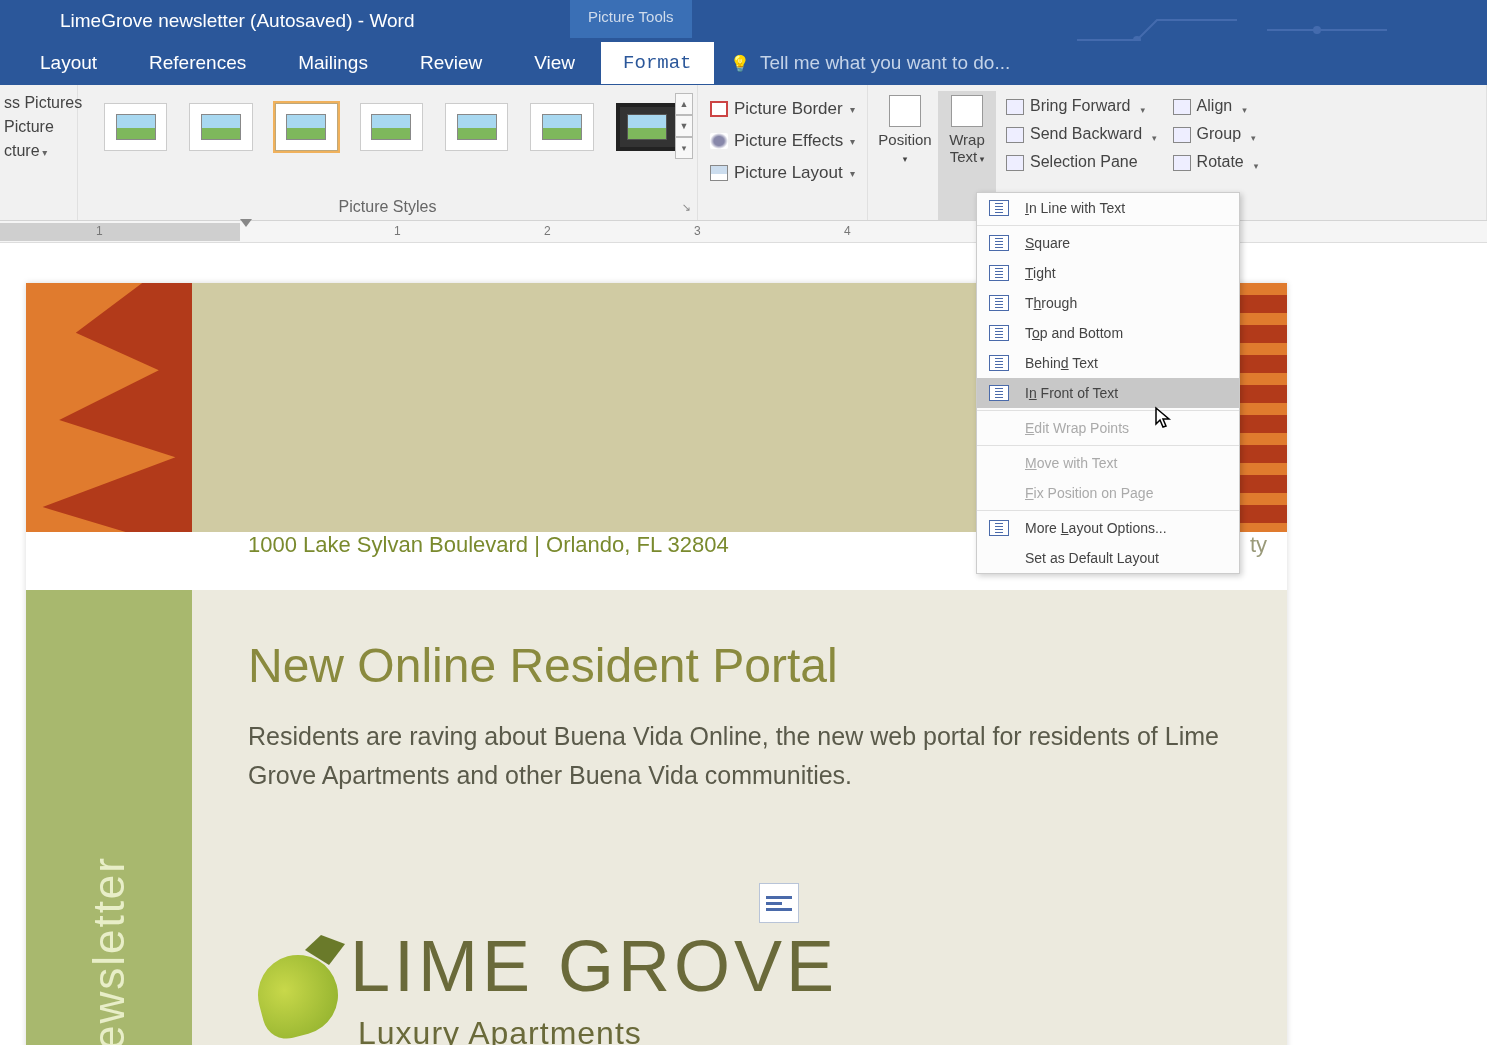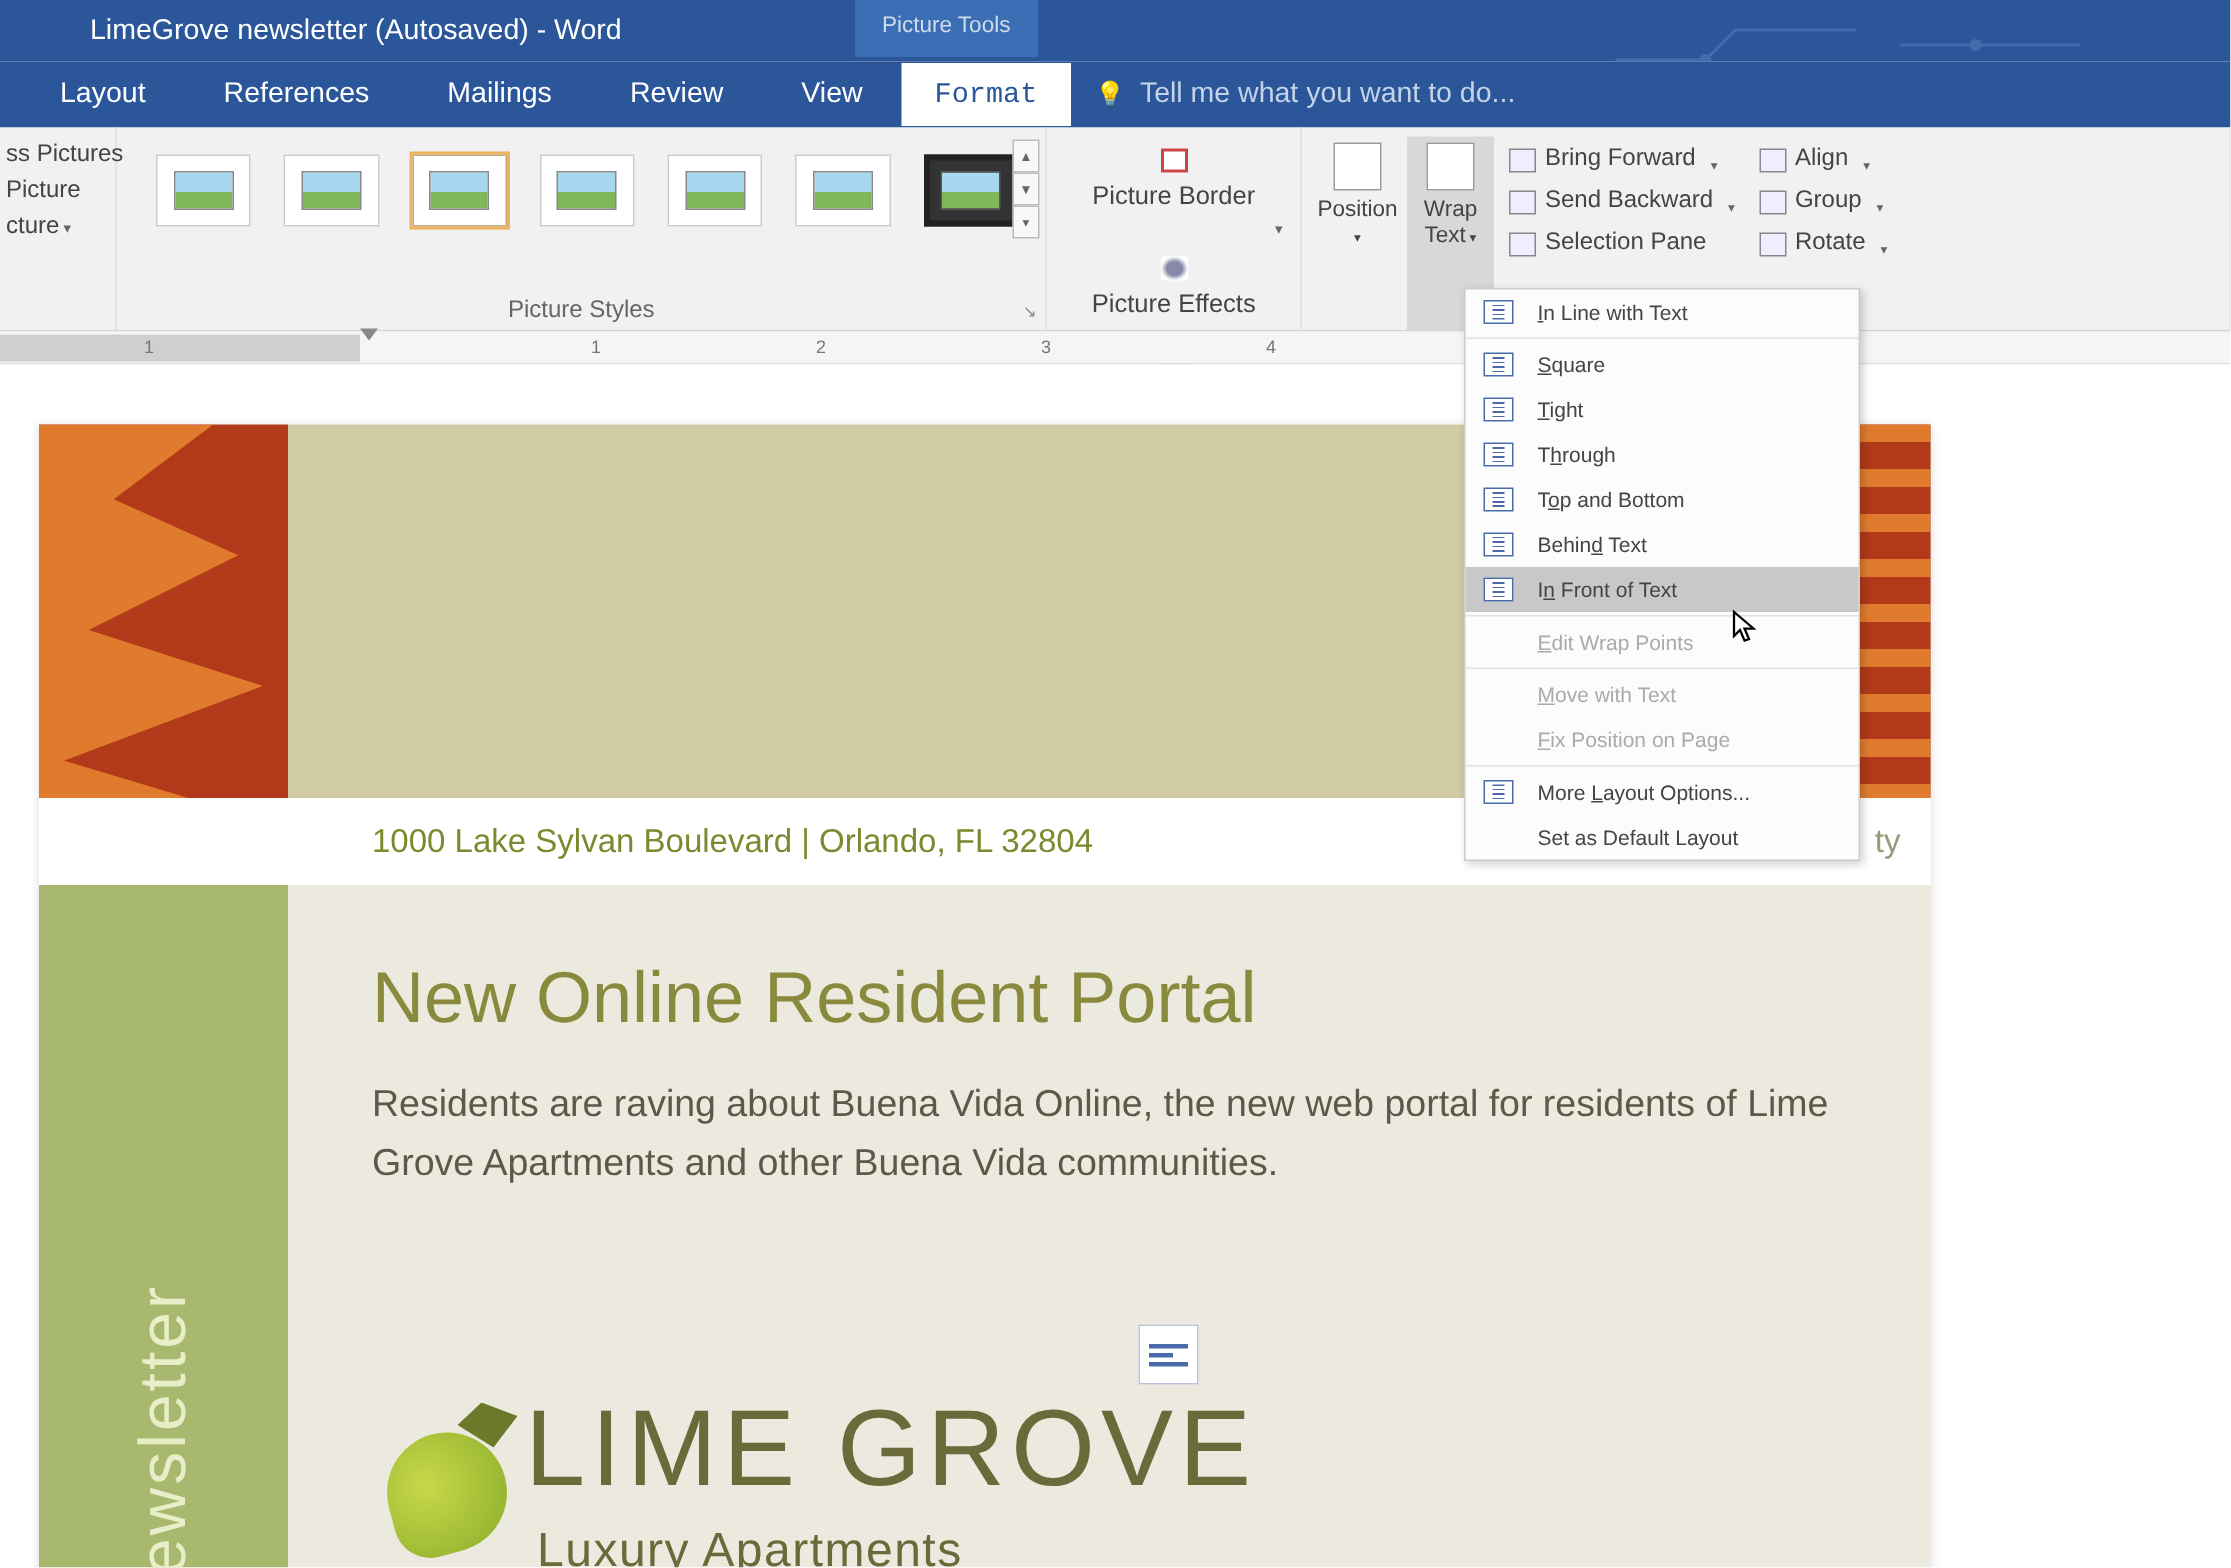--- a/index.html
+++ b/index.html
@@ -29,21 +29,21 @@
 .style-thumb { width: 64px; height: 48px; background: #fff; border: 1px solid #ccc; display: flex; align-items: center; justify-content: center; cursor: pointer; }
 .style-thumb.sel { box-shadow: 0 0 0 2px #f0b15c; border: 1px solid #bfa87a; }
 .style-thumb.dark { background: #333; border: 4px solid #222; }
 .thumb-inner { width: 40px; height: 26px; background: linear-gradient(#a8d8f0 55%, #7eb85c 55%); border: 1px solid #888; }
 .style-thumb.dark .thumb-inner { border: 1px solid #555; }
 .gallery-scroll { position: absolute; right: 4px; top: 8px; width: 18px; }
 .gs-btn { width: 18px; height: 22px; border: 1px solid #bbb; background: #f8f8f8; font-size: 9px; text-align: center; line-height: 20px; color: #666; cursor: pointer; }
 .dialog-launcher { position: absolute; right: 6px; bottom: 6px; font-size: 11px; color: #888; cursor: pointer; }
 
 .picfx-group { width: 170px; padding-top: 8px; }
-.picfx-item { font-size: 17px; color: #444; padding: 6px 4px; display: flex; align-items: center; gap: 6px; cursor: pointer; flex-direction: column; }
+.picfx-item { font-size: 17px; color: #444; padding: 6px 4px; display: flex; align-items: center; gap: 6px; cursor: pointer; }
 .picfx-item::after { content: " ▾"; font-size: 10px; color: #666; margin-left: auto; }
 .fx-icon { width: 18px; height: 16px; display: inline-block; }
 .icon-border { border: 2px solid #c44; background: #fff; }
 .icon-effects { background: radial-gradient(#88a 40%, #fff 70%); border-radius: 2px; }
 .icon-layout { border: 1px solid #888; background: linear-gradient(#cde 60%, #fff 60%); }
 
 .arrange-group { flex: 1; display: flex; padding-top: 6px; gap: 4px; }
 .big-btn { width: 58px; text-align: center; font-size: 15px; color: #444; cursor: pointer; padding-top: 4px; }
 .big-btn .big-icon { width: 32px; height: 32px; margin: 0 auto 4px; border: 1px solid #999; background: #fff; position: relative; }
 .big-btn.active { background: #d8d8d8; }
@@ -63,21 +63,21 @@
 
 .header-band { height: 249px; display: flex; }
 .left-pattern { width: 166px; background: #b23a1a; position: relative; overflow: hidden; }
 .left-pattern::before, .left-pattern::after { content: ""; position: absolute; background: #e07b2e; }
 .left-pattern::before { left: 0; top: 0; width: 100%; height: 100%; clip-path: polygon(0 0, 70% 0, 30% 20%, 80% 35%, 20% 55%, 90% 70%, 10% 90%, 60% 100%, 0 100%); }
 .mid-beige { flex: 1; background: #d0cba3; }
 .leaf-img { width: 202px; background: linear-gradient(100deg, #1a4a0e 0%, #3a7a1a 30%, #d8d840 40%, #2a6a12 50%, #c8c830 60%, #1a5a0e 70%, #b8b820 80%, #0a3a06 100%); }
 .right-pattern { width: 47px; background: #b23a1a; position: relative; overflow: hidden; }
 .right-pattern::before { content: ""; position: absolute; inset: 0; background: repeating-linear-gradient(#e07b2e 0 12px, #b23a1a 12px 30px); }
 
-.addr-band { height: 58px; background: #fff; display: flex; align-items: center; padding-left: 222px; color: #7a8a2e; font-size: 22px; }
+.addr-band { height: 58px; background: #fff; display: flex; padding-left: 222px; color: #7a8a2e; font-size: 22px; }
 .addr-right { margin-left: auto; padding-right: 20px; color: #9a9a7a; font-size: 22px; }
 
 .content-band { display: flex; min-height: 500px; }
 .sidebar-green { width: 166px; background: #a8b86e; display: flex; align-items: flex-end; justify-content: center; padding-bottom: 40px; }
 .sidebar-green .vtext { writing-mode: vertical-rl; transform: rotate(180deg); color: #e8eec8; font-size: 44px; font-weight: 300; letter-spacing: 2px; }
 .main-content { flex: 1; background: #eceade; padding: 48px 56px 40px; position: relative; }
 .heading { color: #8a8a3e; font-size: 48px; font-weight: 400; margin-bottom: 24px; }
 .para { color: #5a5a4a; font-size: 25px; line-height: 1.55; margin-bottom: 28px; }
 
 .logo-overlay { position: absolute; left: 250px; top: 662px; pointer-events: none; }

